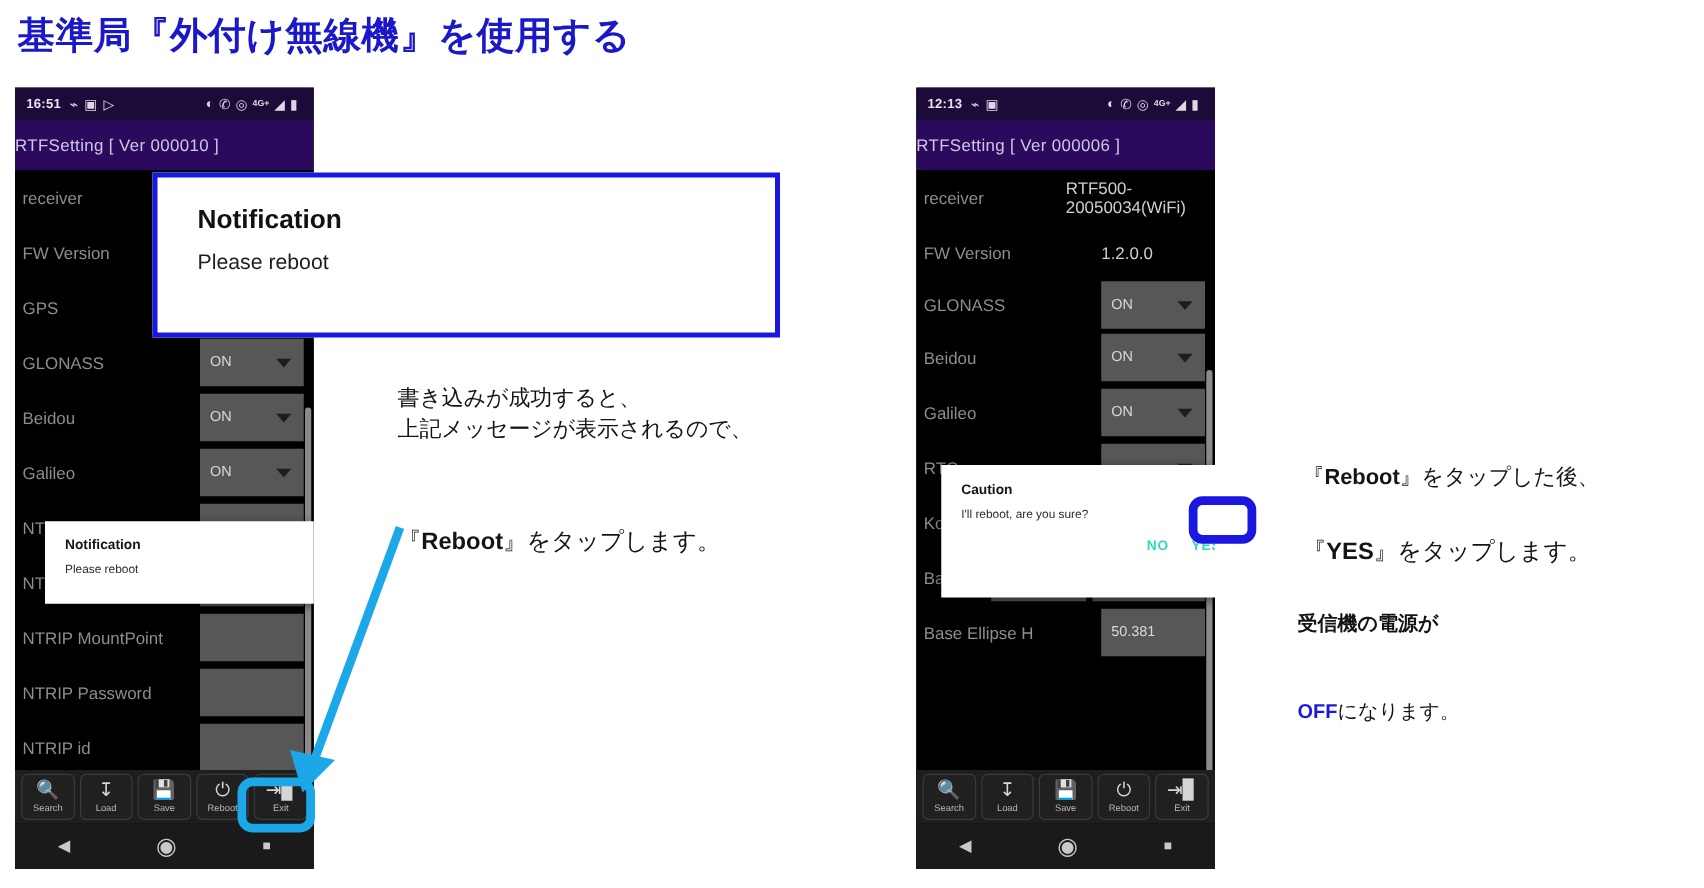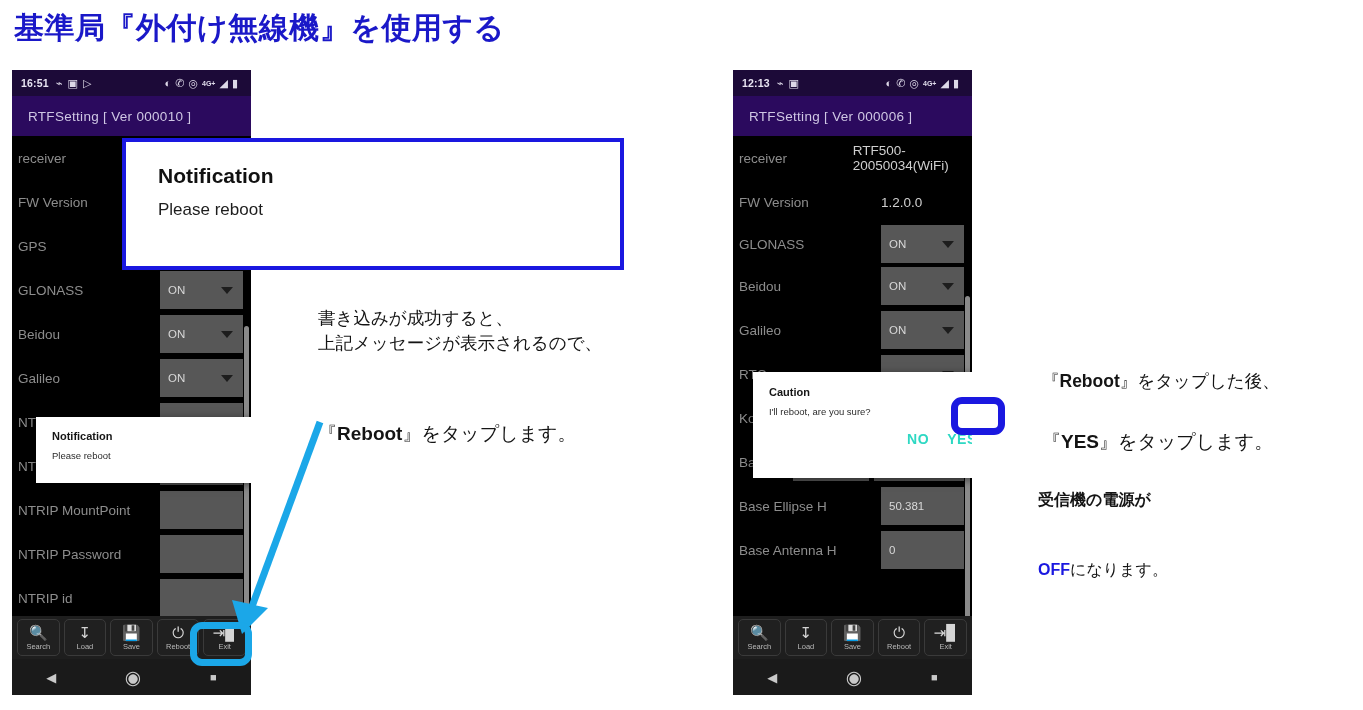--- a/index.html
+++ b/index.html
@@ -46,21 +46,21 @@
   .sb-ic { margin-right: 5px; font-size: 11px; opacity: .95; }
   .sb-right { margin-left: auto; display: flex; align-items: center; }
   .sb-right .sb-ic { margin-right: 4px; }
   .sb-sup { font-size: 7px; vertical-align: super; }
 
   .appbar {
     height: 40px;
     background: #2b0a5e;
     display: flex;
     align-items: center;
-    padding-left: 16px;
+    padding-left: 0;
     color: #cfc7e4;
     font-size: 13.5px;
     letter-spacing: .3px;
   }
 
   .screen-body {
     position: relative;
     height: 559px;
     background: #000000;
   }
@@ -173,21 +173,21 @@
   }
   .dlg-actions {
     display: flex;
     justify-content: flex-end;
     align-items: center;
     gap: 18px;
     margin-top: 14px;
   }
   .dlg-btn {
     color: #2ed8c3;
-    font-size: 14px;
+    font-size: 11px;
     font-weight: bold;
     letter-spacing: .6px;
   }
 
   
   .callout {
     position: absolute;
     left: 122px; top: 138px;
     width: 502px; height: 132px;
     background: #ffffff;
@@ -481,26 +481,20 @@
     </div>
 
 
     <div class="row">
       <span class="row-label">Base Ellipse H</span>
       <div class="field">
         <span>50.381</span>
       </div>
     </div>
 
-    <div class="row">
-      <span class="row-label">Base Antenna H</span>
-      <div class="field">
-        <span>0</span>
-      </div>
-    </div>
 
     <div class="vscroll" style="top:160px; height:330px;"></div>
 
     <div class="dialog" style="left:20px; top:236px; width:254px; height:106px; padding:14px 16px 0 16px;">
       <div class="dlg-title">Caution</div>
       <div class="dlg-msg">I'll reboot, are you sure?</div>
       <div class="dlg-actions">
         <span class="dlg-btn">NO</span>
         <span class="dlg-btn" style="margin-right:14px;">YES</span>
       </div>

